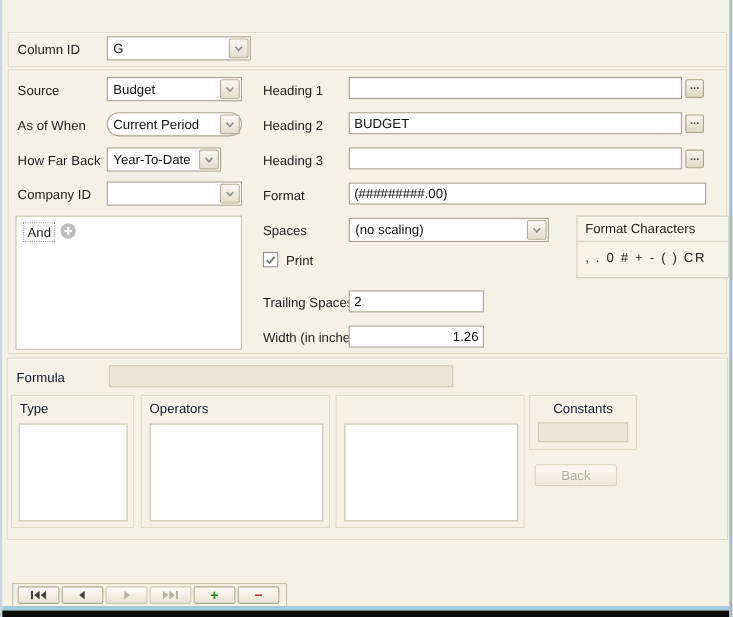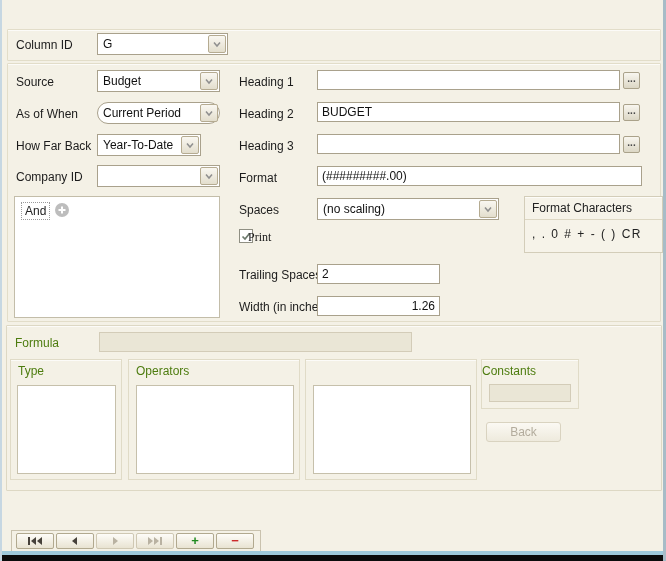--- a/index.html
+++ b/index.html
@@ -15,21 +15,21 @@
     border-bottom:1px solid #8ba6ba; }
   .title-icon { position:absolute; left:7px; top:5px; width:18px; height:15px; }
   .title-text { position:absolute; left:31px; top:0; line-height:26px; font-size:13px; color:#101010; }
   .close-btn { position:absolute; left:631px; top:3px; width:29px; height:18px; border-radius:3px;
     background:linear-gradient(#eba394 0%, #d4604d 45%, #b63b29 50%, #cf5a47 100%);
     border:1px solid #7e1f12; box-shadow:inset 0 0 0 1px rgba(255,255,255,.4);
     display:flex; align-items:center; justify-content:center; cursor:pointer; }
 
   
   .lbl { position:absolute; font-size:12px; color:#1c1c1c; white-space:nowrap; }
-  .dlbl { position:absolute; font-size:12px; color:#4d7c0f; white-space:nowrap; }
+  .dlbl { position:absolute; font-size:12px; color:#0f172a; white-space:nowrap; }
 
   .panel { position:absolute; border:1px solid #e2ddc9; border-radius:1px;
            box-shadow:inset 0 1px 0 rgba(255,255,255,.7); }
 
   .tinput { position:absolute; height:20px; border:1px solid #a9a18c; background:#fff;
             font-family:"Liberation Sans",sans-serif; font-size:12px; color:#111; padding:0 4px; }
   .tinput.right { text-align:right; }
   .tinput.dis { background:#eae6d6; border-color:#d3ccb8; }
 
   .combo { position:absolute; height:22px; background:#fff; border:1px solid #a9a18c; }
@@ -172,21 +172,21 @@
           <polyline points="2,1.5 5,5 8,1.5" fill="none" stroke="#8f8f8f" stroke-width="1.5"></polyline>
         </svg>
     </span>
   </div>
 
   <span class="chkbox" style="left:237px; top:229px;">
     <svg width="10" height="9" viewBox="0 0 10 9">
       <polyline points="1.5,4.5 4,7 8.5,1.5" fill="none" stroke="#6d7a6d" stroke-width="1.7"></polyline>
     </svg>
   </span>
-  <span class="lbl" style="left:246px; top:230px;font-family:Liberation Serif, serif;">Print</span>
+  <span class="lbl" style="left:258px; top:230px;">Print</span>
 
   <div class="fmtgroup">
     <span class="hd">Format Characters</span>
     <span class="hr"></span>
     <span class="chars">, .  0  #  +  -  ( )  CR</span>
   </div>
 
   <span class="lbl" style="left:237px; top:268px;">Trailing Spaces</span>
   <input class="tinput" style="left: 315px; top: 264px; width: 123px;" value="2">
 
@@ -206,21 +206,21 @@
   <div class="group" style="left:8px; top:359px; width:112px; height:121px;">
     <span class="dlbl" style="left:7px; top:4px;">Type</span>
     <div class="listbox" style="left:6px; top:25px; width:99px; height:89px;"></div>
   </div>
 
   <div class="group" style="left:303px; top:359px; width:172px; height:121px;">
     <div class="listbox" style="left:7px; top:25px; width:158px; height:89px;"></div>
   </div>
 
   <div class="group" style="left:479px; top:359px; width:98px; height:50px;">
-    <span class="dlbl" style="left:0; top:4px;">Constants</span>
+    <span class="dlbl" style="left:21px; top:4px;">Constants</span>
   </div>
   <input class="tinput dis" style="left: 487px; top: 384px; width: 82px; height: 18px;" disabled="" value="">
 
   <span class="dbtn" style="left:484px; top:422px;">Back</span>
 
   <div class="navbar">
     <span class="navbtn en">
       <svg width="14" height="8" viewBox="0 0 14 8" fill="currentColor">
         <rect x="0" y="0" width="2" height="8"></rect>
           <polygon points="8,0 3,4 8,8"></polygon>

